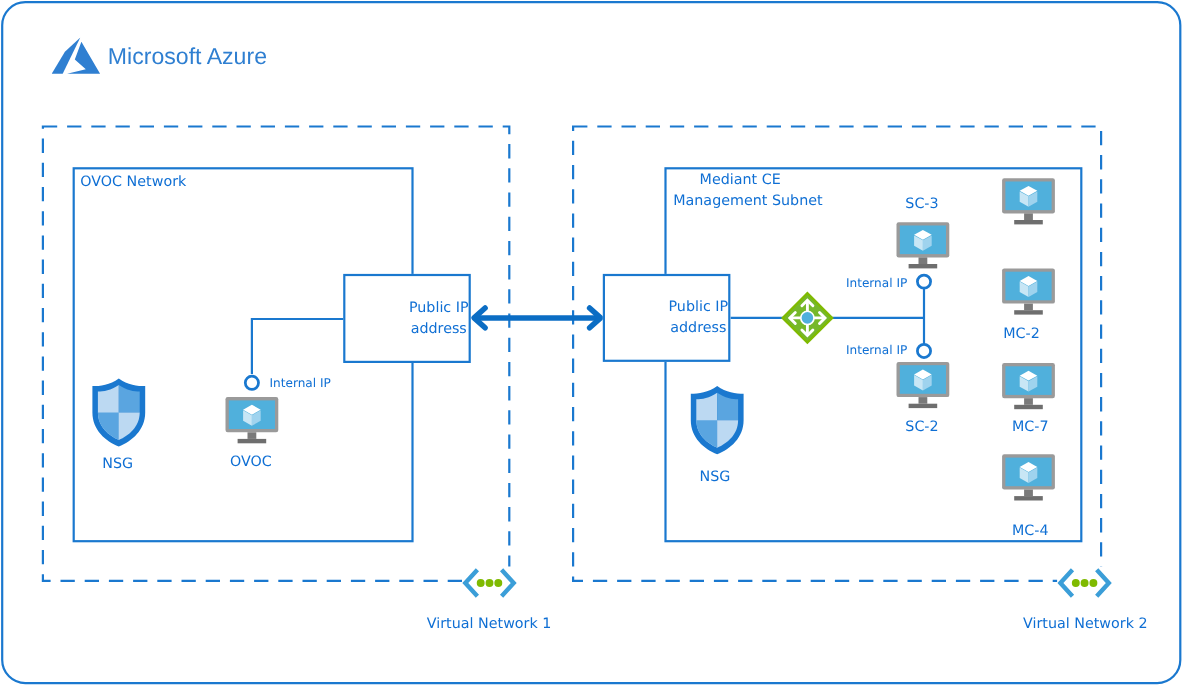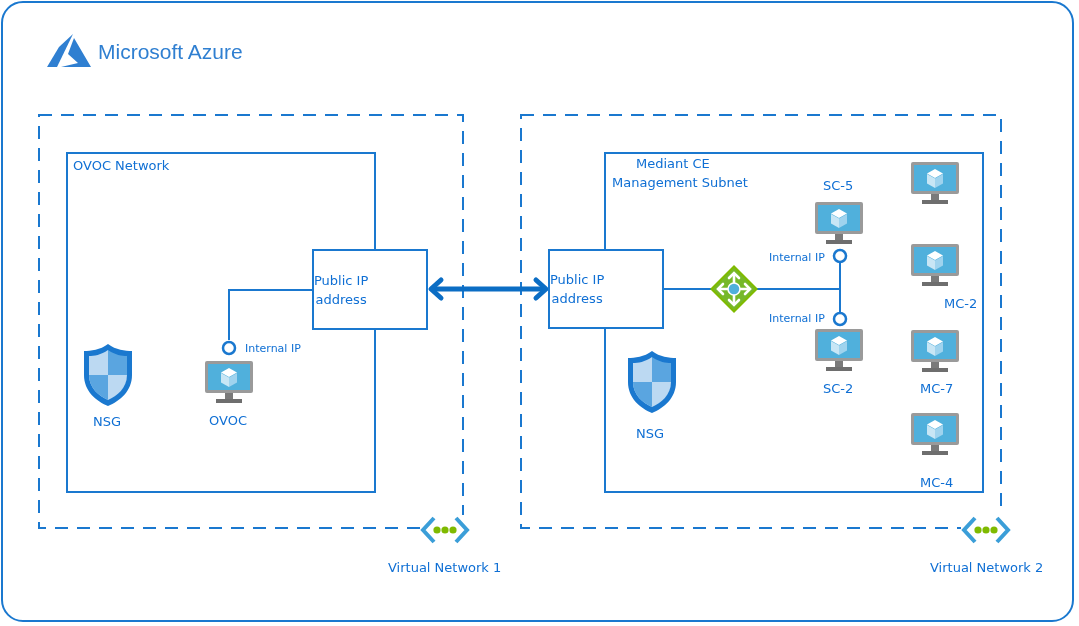--- a/index.html
+++ b/index.html
@@ -1,21 +1,21 @@
 <!DOCTYPE html>
 <html><head>
 <meta charset="utf-8">
 <style>
   html,body{margin:0;padding:0;background:#fff;}
   body{width:1079px;height:626px;position:relative;overflow:hidden;font-family:"DejaVu Sans","Liberation Sans",sans-serif;}
   .lbl{position:absolute;color:#0f6fd4;font-size:13px;white-space:nowrap;}
   .lbl-sm{position:absolute;color:#0f6fd4;font-size:11px;white-space:nowrap;}
   .outer{position:absolute;left:1px;top:1px;width:1073px;height:621px;border:2px solid #1a78cf;border-radius:22px;box-sizing:border-box;}
   .subnet{position:absolute;border:2px solid #1a78cf;box-sizing:border-box;background:#fff;}
-  .pip{position:absolute;border:2px solid #1a78cf;box-sizing:border-box;background:#fff;display:flex;align-items:center;justify-content:flex-start;text-align:center;color:#0f6fd4;font-size:13px;line-height:19px;}
+  .pip{position:absolute;border:2px solid #1a78cf;box-sizing:border-box;background:#fff;display:flex;align-items:center;justify-content:flex-end;text-align:center;color:#0f6fd4;font-size:13px;line-height:19px;}
   .brand{position:absolute;left:98px;top:40px;color:#2f7fd1;font-size:21px;font-family:"Liberation Sans",sans-serif;text-align:right;}
   svg{position:absolute;left:0;top:0;}
 </style>
 </head>
 <body>
 
 <svg width="0" height="0" style="position:absolute">
   <defs>
     <symbol id="vm" viewBox="0 0 50 44">
       <rect x="1" y="1" width="48" height="32" rx="2" fill="#9a9a9a"></rect>
@@ -112,40 +112,40 @@
 <svg style="left:204px;top:360px" width="50" height="44">
     <use href="#vm"></use>
   </svg>
 <div class="lbl" style="left:209px;top:413px;">OVOC</div>
 
 <svg style="left:626px;top:350px" width="52" height="64">
     <use href="#shield"></use>
   </svg>
 <div class="lbl" style="left:636px;top:426px;">NSG</div>
 
-<div class="lbl" style="left:823px;top:178px;">SC-5</div>
+<div class="lbl" style="left:823px;top:178px;">SC-3</div>
 <svg style="left:814px;top:201px" width="50" height="44">
     <use href="#vm"></use>
   </svg>
 <div class="lbl-sm" style="left:769px;top:251px;">Internal IP</div>
 
 <div class="lbl-sm" style="left:769px;top:312px;">Internal IP</div>
 <svg style="left:814px;top:328px" width="50" height="44">
     <use href="#vm"></use>
   </svg>
 <div class="lbl" style="left:823px;top:381px;">SC-2</div>
 
 <svg style="left:910px;top:161px" width="50" height="44">
     <use href="#vm"></use>
   </svg>
 <div class="lbl" style="left:918px;top:214px;margin-top:40px;">MC-1</div>
 <svg style="left:910px;top:243px" width="50" height="44">
     <use href="#vm"></use>
   </svg>
-<div class="lbl" style="left:944px;top:296px;">MC-2</div>
+<div class="lbl" style="left:912px;top:296px;">MC-2</div>
 <svg style="left:910px;top:329px" width="50" height="44">
     <use href="#vm"></use>
   </svg>
 <div class="lbl" style="left:920px;top:381px;">MC-7</div>
 <svg style="left:910px;top:412px" width="50" height="44">
     <use href="#vm"></use>
   </svg>
 <div class="lbl" style="left:920px;top:475px;">MC-4</div>
 
 <svg style="left:420px;top:515px;background:#fff" width="50" height="30">

